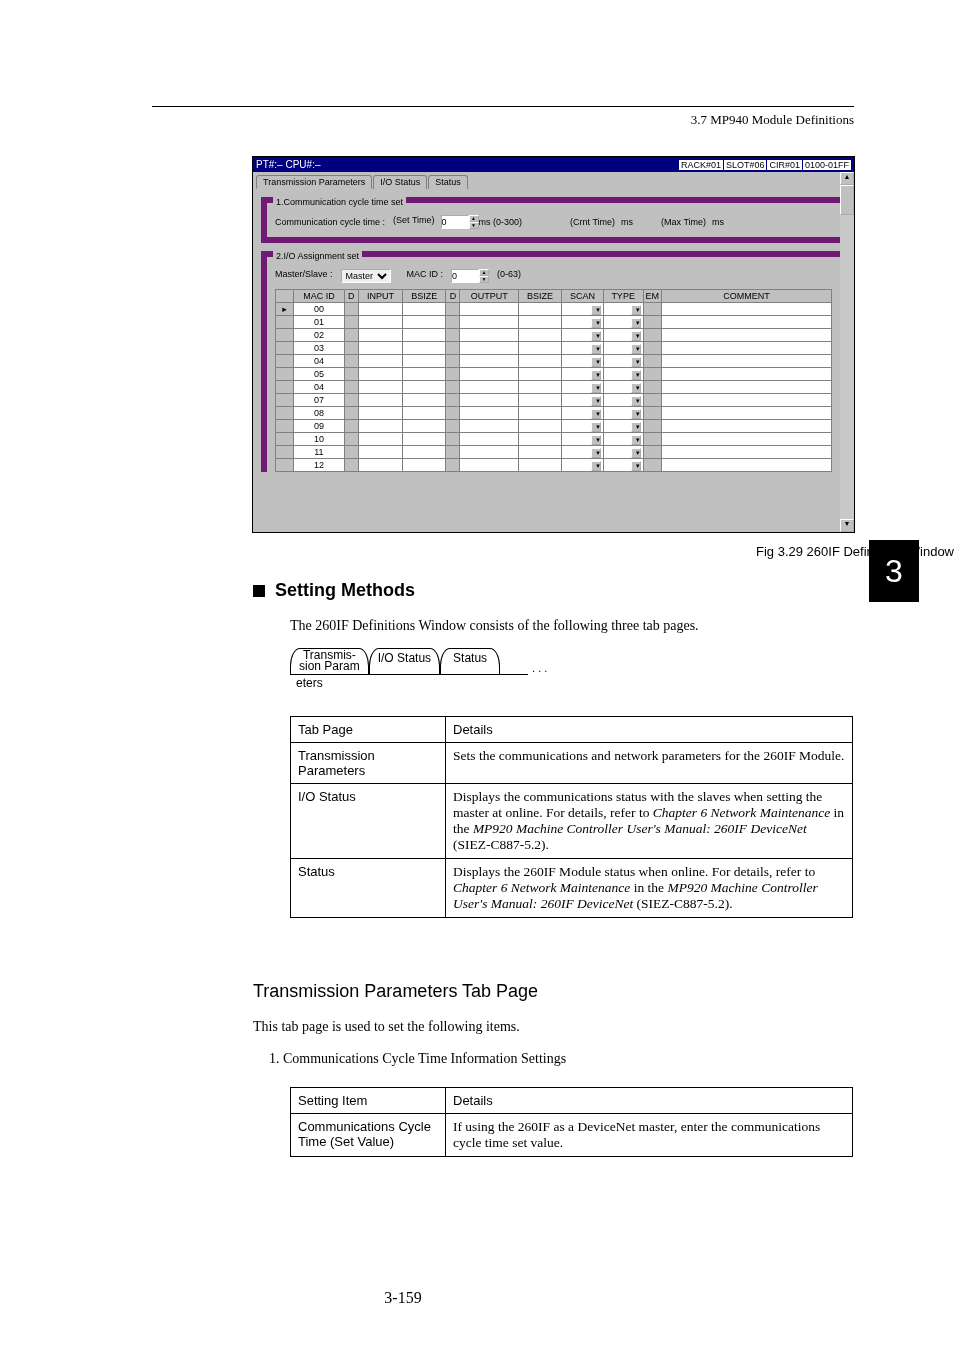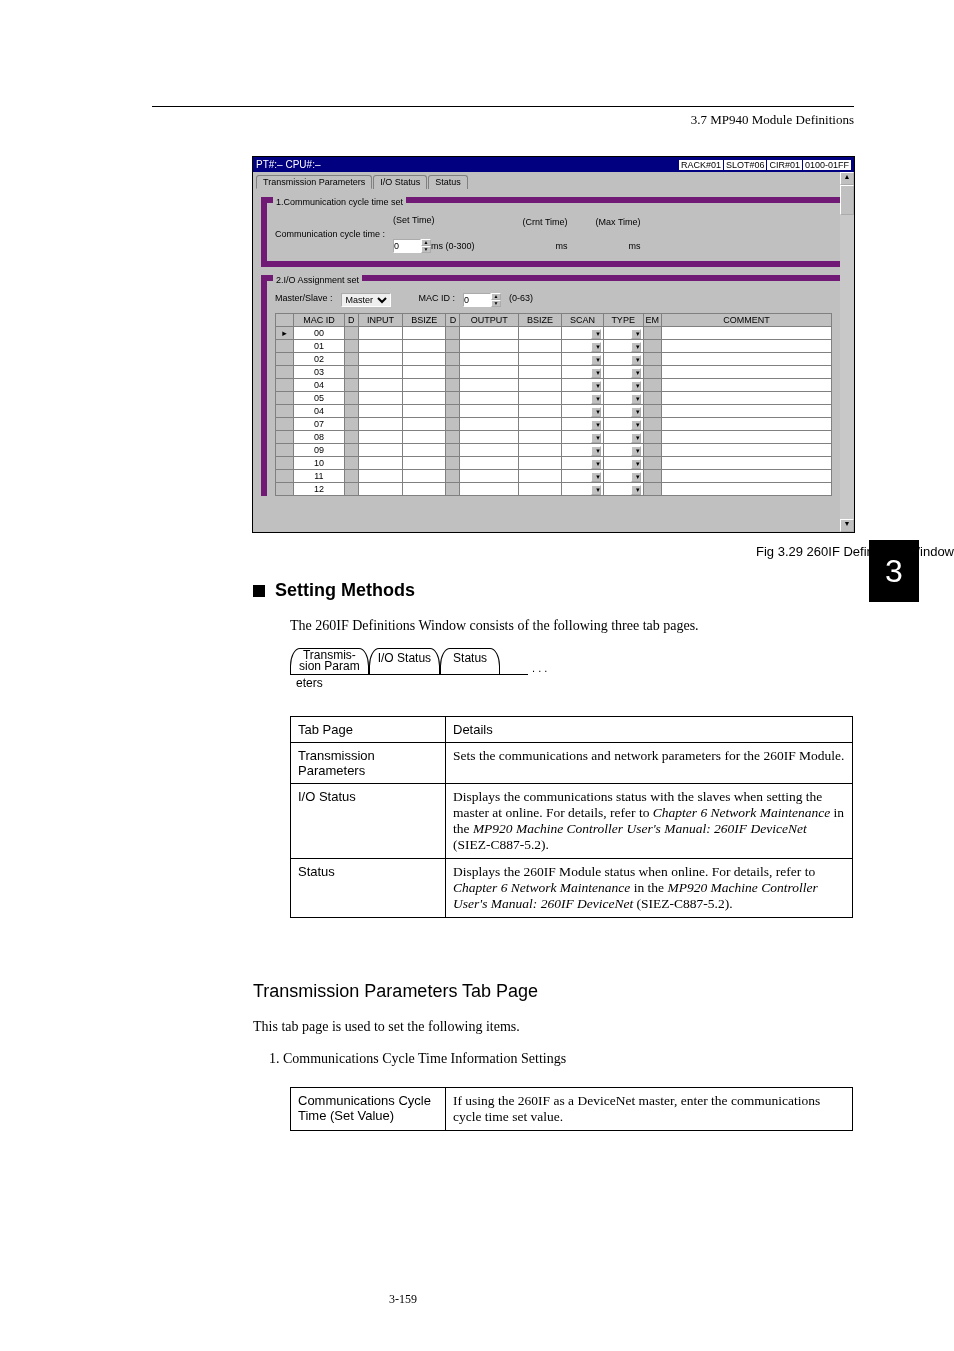--- a/index.html
+++ b/index.html
@@ -108,21 +108,21 @@
       left: 6px;
       background: #c0c0c0;
       padding: 0 3px;
       font-size: 9px;
     }
     .gb1-row {
       display: flex;
       align-items: center;
       gap: 8px;
     }
-    .gb1-row .col { display: flex; flex-direction: column; gap: 14px; }
+    .gb1-row .col { display: flex; flex-direction: row; gap: 6px; }
     .inp {
       display: inline-flex;
       align-items: center;
     }
     .inp input {
       width: 28px;
       height: 14px;
       font-size: 9px;
       border: 1px inset #fff;
       background: #fff;
@@ -306,21 +306,21 @@
       position: absolute;
       left: 300px;
       font-size: 14px;
     }
     .footer-pn {
       position: absolute;
       bottom: 44px;
       left: 0;
       width: 766px;
       text-align: center;
-      font-size: 12px;
+      font-size: 16px;
       padding-left: 40px;
     }
   </style>
 </head>
 <body>
 
 <div class="header-line">3.7  MP940 Module Definitions</div>
 <div class="header-rule"></div>
 
 <div class="page-indicator">3</div>
@@ -365,21 +365,21 @@
           <span style="text-align:right">ms</span>
         </div>
       </div>
     </div>
 
     <div class="groupbox" style="border-bottom:none;padding-bottom:0;">
       <span class="groupbox-title">2.I/O Assignment set</span>
       <div class="gb2-controls">
         <span>Master/Slave :</span>
         <select class="small"><option>Master</option></select>
-        <span style="margin-left:20px">MAC ID :</span>
+        <span style="margin-left:8px">MAC ID :</span>
         <span class="inp">
           <input value="0" style="">
           <span class="spinner">
               <button>▲</button>
               <button>▼</button>
             </span>
         </span>
         <span>(0-63)</span>
       </div>
 
@@ -637,20 +637,24 @@
   </table>
 
 <div class="subhead" style="top:981px">Transmission Parameters Tab Page</div>
 
 <div class="para" style="top:1019px;left:253px;width:600px">This tab page is used to set the following items.</div>
 
 <div class="list-item" style="top:1051px;left:269px">1.  Communications Cycle Time Information Settings</div>
 
 <table class="dtable" style="top:1087px">
   <tbody>
+      <tr>
+    <th class="col1">Setting Item</th>
+    <th>Details</th>
+  </tr>
   <tr>
     <td class="col1">Communications Cycle Time (Set Value)</td>
     <td>If using the 260IF as a DeviceNet master, enter the communications cycle time set value.</td>
   </tr>
 </tbody>
   </table>
 
 <div class="footer-pn">3-159</div>
 
 </body></html>

